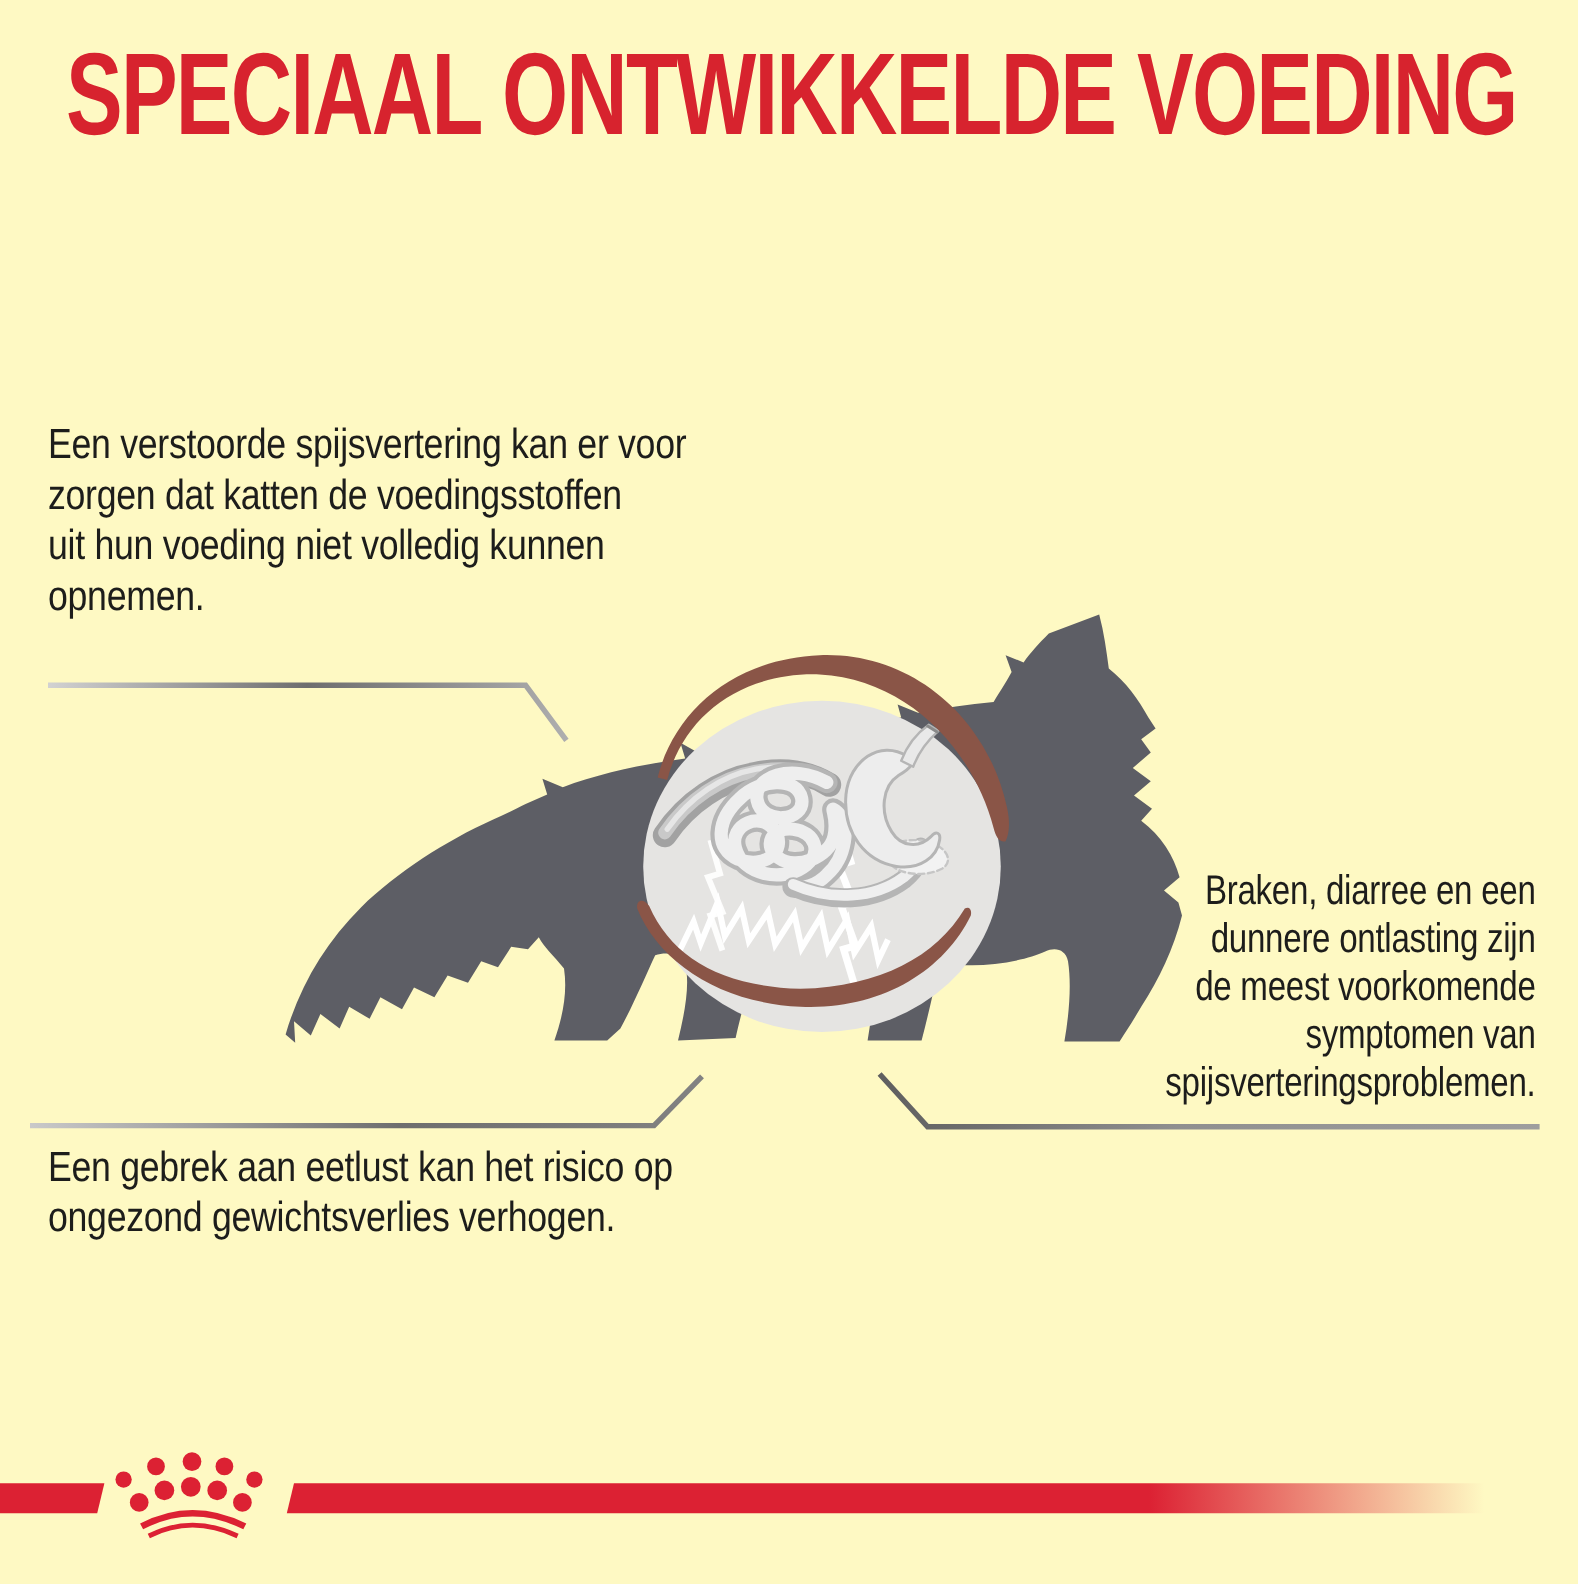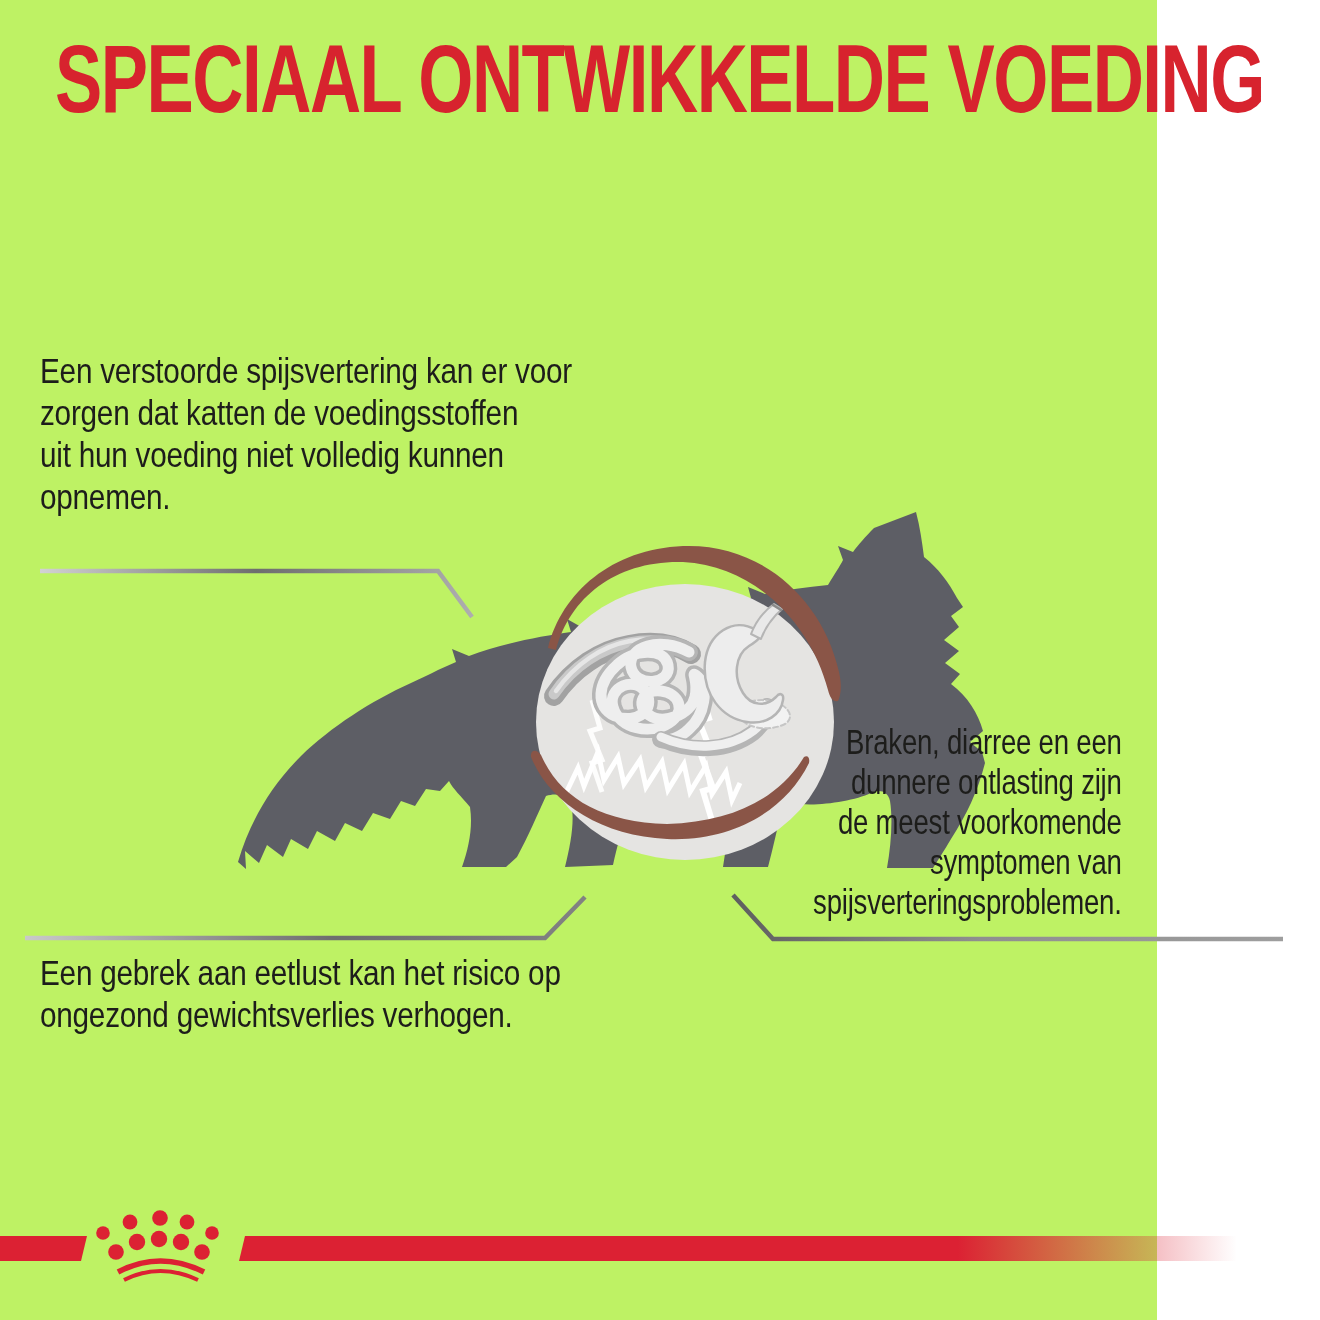--- a/index.html
+++ b/index.html
@@ -1,18 +1,18 @@
 <!DOCTYPE html>
 <html><head>
 <meta charset="utf-8">
 <style>
   html,body{margin:0;padding:0;}
   body{width:1320px;height:1320px;background:#ffffff;overflow:hidden;
        font-family:"Liberation Sans","DejaVu Sans",sans-serif;}
-  .canvas{position:relative;width:1157px;height:1320px;background:#bef264;}
+  .canvas{position:relative;width:1315px;height:1320px;background:#fef9c3;}
 
   .title{
     position:absolute;left:55px;top:30px;margin:0;
     font-size:97px;font-weight:bold;line-height:1;white-space:nowrap;
     color:#d7232e;letter-spacing:-2px;
     transform:scaleX(0.73);transform-origin:left top;
   }
 
   .textblock{position:absolute;color:#1d1d1b;}
   .textblock span{display:block;}

